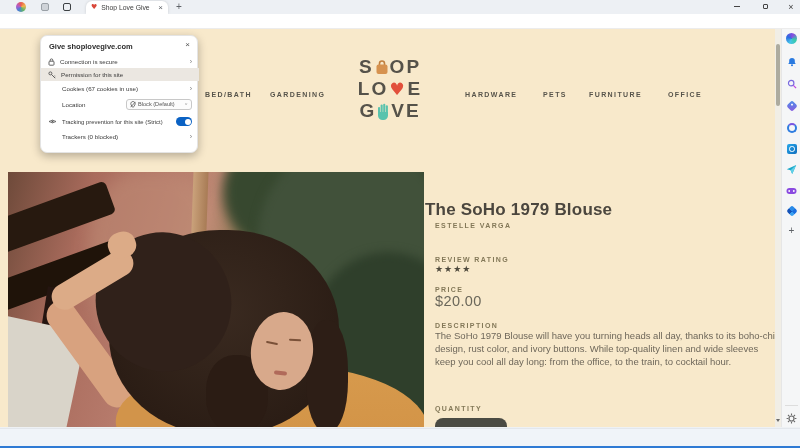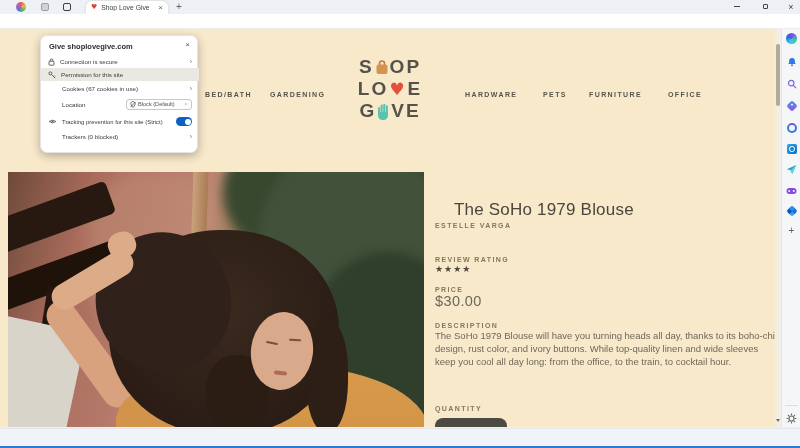--- a/index.html
+++ b/index.html
@@ -40,21 +40,21 @@
   .page{position:absolute;left:0;top:29px;width:775px;height:398px;background:#f8e9cb;overflow:hidden;}
   .navitem{position:absolute;top:62px;font-size:7px;font-weight:bold;letter-spacing:1.4px;color:#57544b;white-space:nowrap;}
   .logo{position:absolute;left:348px;top:27px;width:84px;color:#55524a;}
   .lrow{display:flex;justify-content:center;align-items:center;height:22px;font-size:19px;font-weight:600;letter-spacing:2px;}
   .lrow span{line-height:22px;}
   .heart{font-family:"DejaVu Sans",sans-serif;color:#e2503c;font-size:17px;margin:0 1px;}
   .licon{margin:0 1px;}
 
   
   .pd{position:absolute;color:#4c4840;}
-  .pd-title{left:454px;top:171px;font-size:17px;font-weight:400;color:#4b463e;letter-spacing:.2px;}
+  .pd-title{left:425px;top:171px;font-size:17px;font-weight:700;color:#4b463e;letter-spacing:.2px;}
   .pd-label{font-size:7px;font-weight:bold;letter-spacing:1.4px;color:#837858;}
   .pd-brand{left:435px;top:193px;}
   .pd-rating-label{left:435px;top:227px;}
   .pd-stars{left:435px;top:235px;font-family:"DejaVu Sans",sans-serif;font-size:9px;letter-spacing:1px;color:#4f4a3d;}
   .pd-price-label{left:435px;top:257px;}
   .pd-price{left:435px;top:264px;font-size:14.5px;font-weight:400;color:#6b675a;letter-spacing:.4px;}
   .pd-desc-label{left:435px;top:293px;}
   .pd-desc{left:435px;top:300px;width:345px;font-size:9.5px;line-height:13px;color:#6e675a;}
   .pd-qty-label{left:435px;top:376px;}
   .qty-btn{position:absolute;left:435px;top:389px;width:72px;height:16px;border-radius:8px;background:#4b4b43;}
@@ -253,21 +253,21 @@
       <div class="ph-lips"></div>
       <div class="ph-forearm"></div>
       <div class="ph-hand"></div>
     </div>
 
     <div class="pd pd-title">The SoHo 1979 Blouse</div>
     <div class="pd pd-label pd-brand">ESTELLE VARGA</div>
     <div class="pd pd-label pd-rating-label">REVIEW RATING</div>
     <div class="pd pd-stars">★★★★</div>
     <div class="pd pd-label pd-price-label">PRICE</div>
-    <div class="pd pd-price">$30.00</div>
+    <div class="pd pd-price">$20.00</div>
     <div class="pd pd-label pd-desc-label">DESCRIPTION</div>
     <div class="pd pd-desc">The SoHo 1979 Blouse will have you turning heads all day, thanks to its boho-chic design, rust color, and ivory buttons. While top-quality linen and wide sleeves keep you cool all day long: from the office, to the train, to cocktail hour.</div>
     <div class="pd pd-label pd-qty-label">QUANTITY</div>
     <div class="qty-btn"></div>
   </div>
 
   <div class="vscroll">
     <div class="vthumb"></div>
     <div class="varrow-dn"></div>
   </div>

